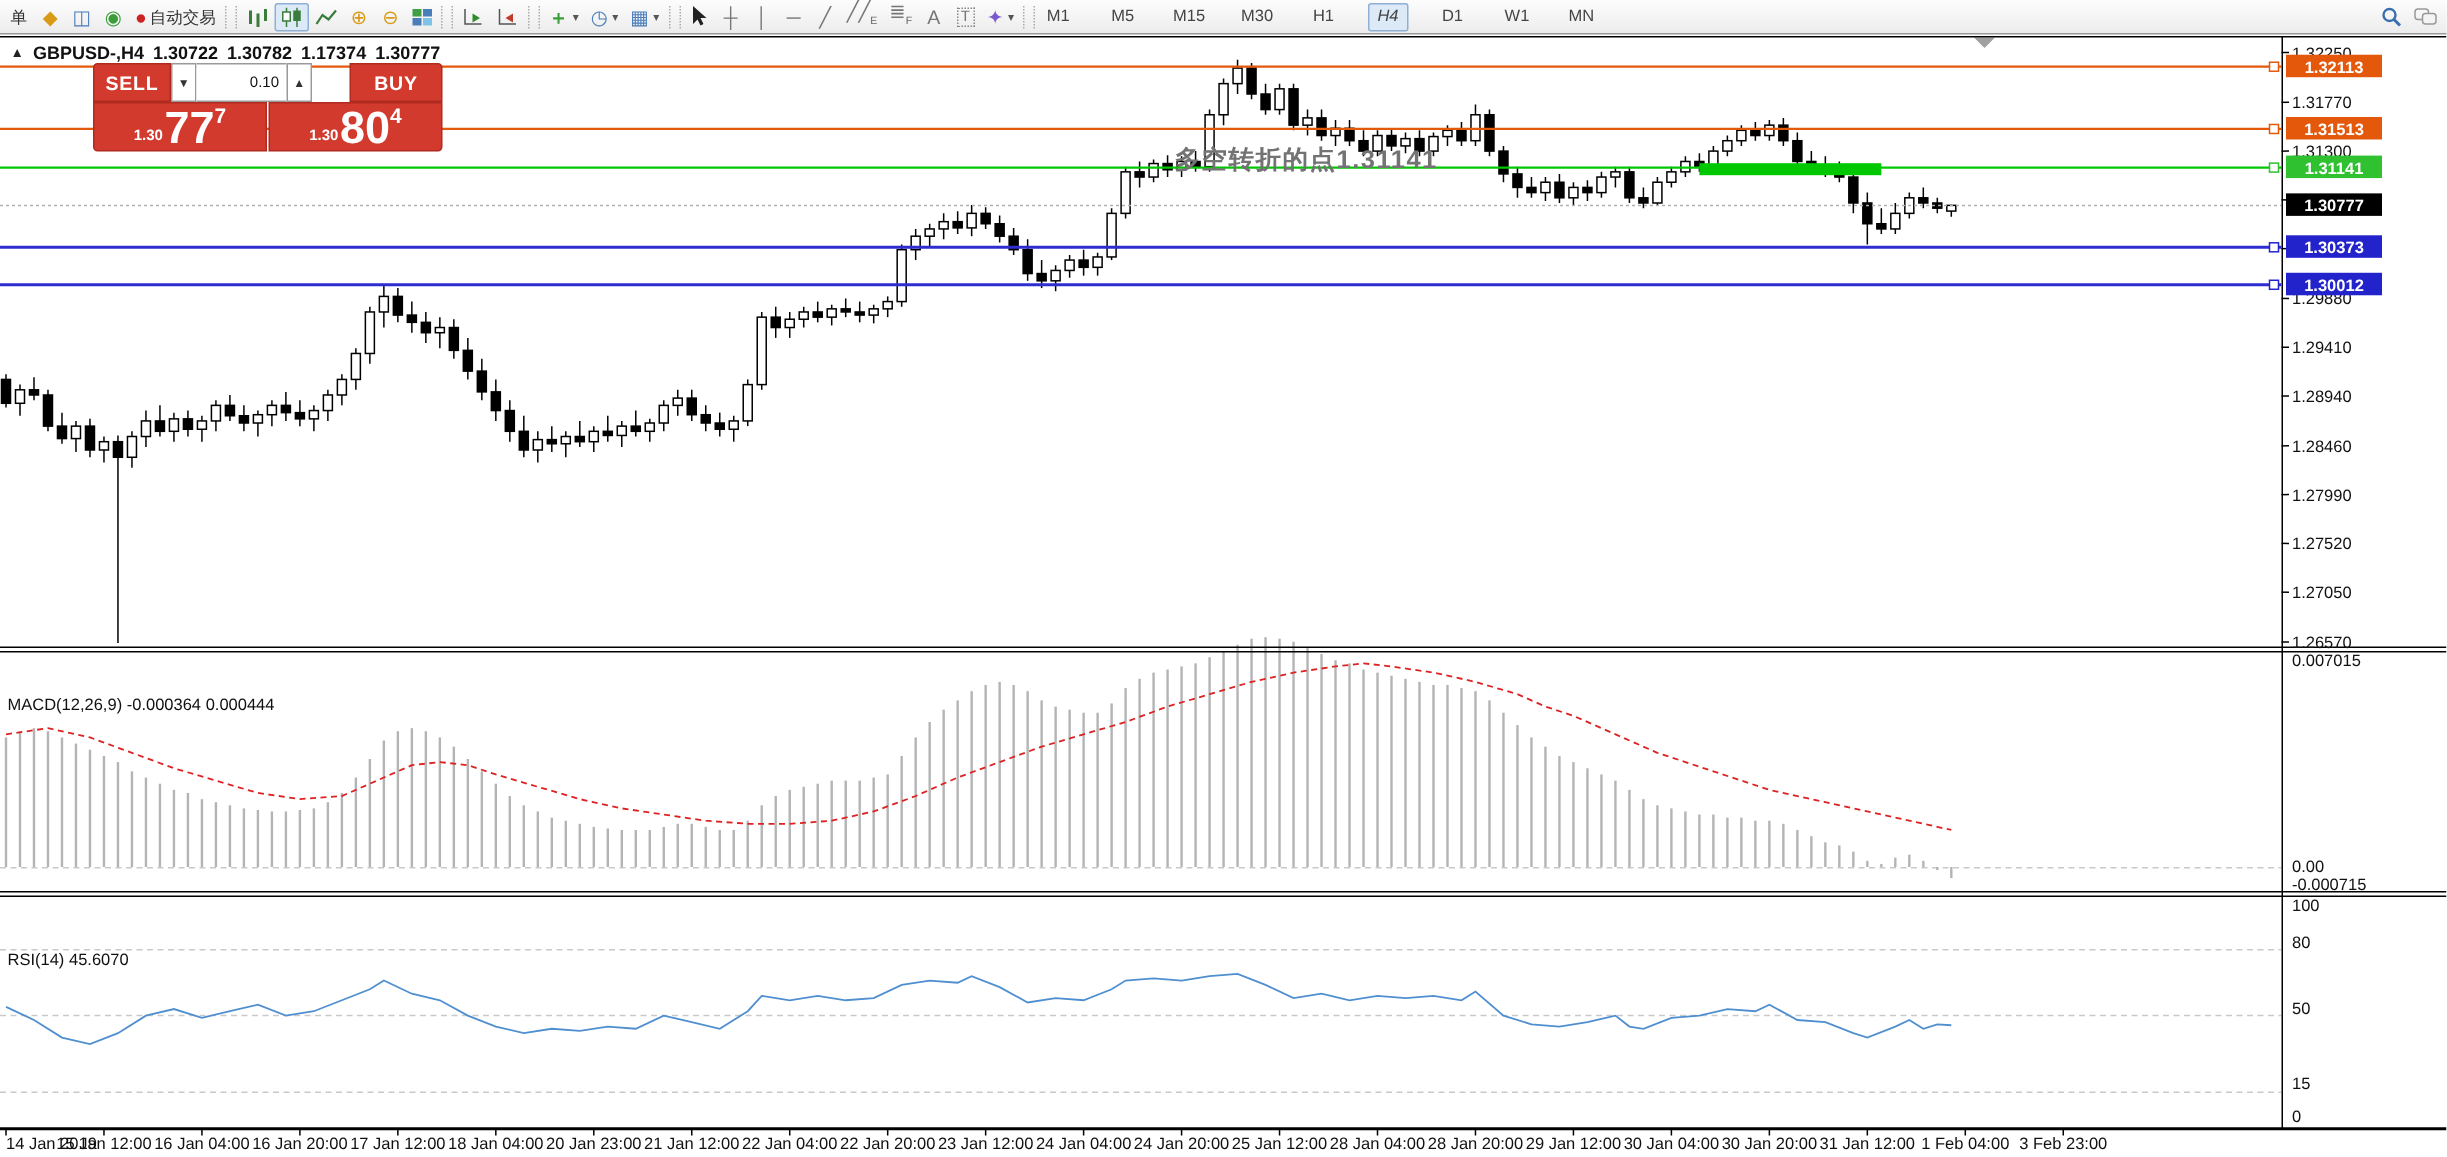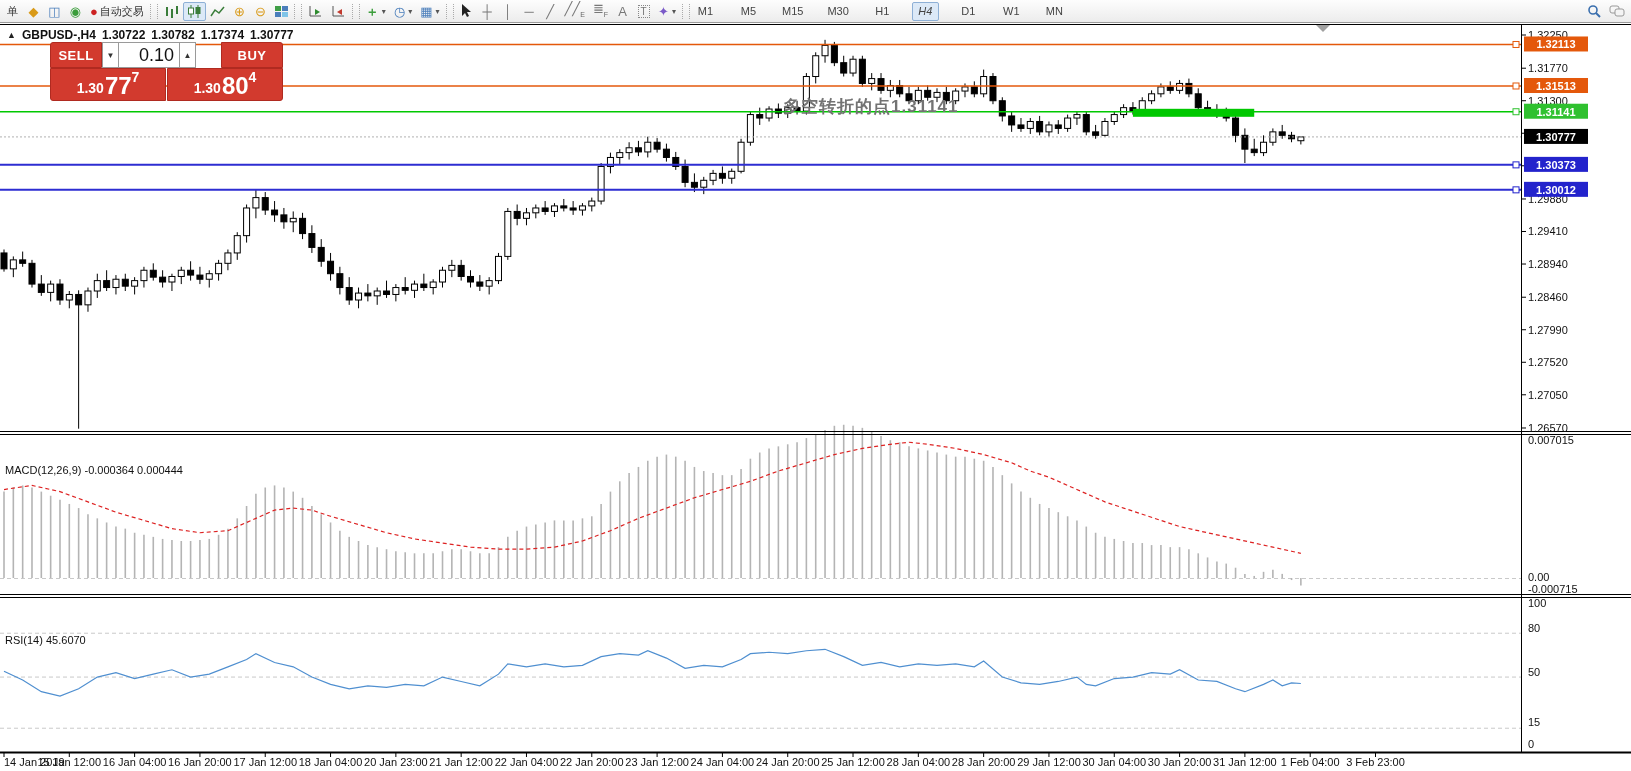--- a/index.html
+++ b/index.html
@@ -27,37 +27,37 @@
   .tile i:nth-child(1){background:#3f9e46;} .tile i:nth-child(2){background:#4a7ebb;}
   .tile i:nth-child(3){background:#4a7ebb;} .tile i:nth-child(4){background:#7fc4e8;}
   .subE::after{content:"E";font-size:7px;vertical-align:-4px;color:#666;}
   .subF::after{content:"F";font-size:7px;vertical-align:-4px;color:#666;}
   .boxT{border:1px dotted #888;padding:0 2px;font-size:10px;}
 
   
   .chart-header{position:absolute;left:7px;top:28px;z-index:20;font-size:12px;font-weight:bold;color:#111;
     display:flex;gap:6px;align-items:center;}
   .chart-header .tri{font-size:9px;color:#222;}
-  .trade-panel{position:absolute;left:6px;top:42px;z-index:20;width:233px;padding-left:44px;}
+  .trade-panel{position:absolute;left:18px;top:42px;z-index:20;width:233px;padding-left:44px;}
   .tp-row1{display:flex;align-items:stretch;height:26px;}
   .btn-red{background:#d23a2e;color:#fff;border:1px solid #b02a20;display:flex;align-items:center;justify-content:center;
     font-size:13px;font-weight:bold;letter-spacing:.5px;}
   .sell-btn{width:50px;border-radius:3px 0 0 0;}
   .buy-btn{width:60px;border-radius:0 3px 0 0;margin-left:auto;}
   .spin{width:15px;background:#fff;border:1px solid #9a9a9a;display:flex;align-items:center;justify-content:center;
     font-size:8px;color:#333;}
   .vol{width:55px;background:#fff;border-top:1px solid #9a9a9a;border-bottom:1px solid #9a9a9a;
-    display:flex;align-items:center;justify-content:flex-end;padding-right:5px;font-size:18px;color:#111;}
+    display:flex;align-items:center;justify-content:flex-end;padding-right:5px;font-size:10px;color:#111;}
   .tp-row2{display:flex;height:33px;}
   .price-block{flex:1;background:#d23a2e;border:1px solid #b02a20;color:#fff;display:flex;align-items:flex-end;
     justify-content:center;padding-bottom:1px;}
   .price-block.left{border-radius:0 0 0 3px;margin-right:1px;}
   .price-block.right{border-radius:0 0 3px 0;}
-  .p-small{font-size:14px;font-weight:bold;margin:0 1px 3px 0;}
-  .p-big{font-size:24px;font-weight:bold;line-height:26px;}
+  .p-small{font-size:10px;font-weight:bold;margin:0 1px 3px 0;}
+  .p-big{font-size:30px;font-weight:bold;line-height:26px;}
   .p-sup{font-size:14px;font-weight:bold;vertical-align:top;margin-top:0;line-height:12px;align-self:flex-start;padding-top:2px;}
 
   
   .note{position:absolute;left:783px;top:95px;z-index:15;font-size:17px;font-weight:bold;color:#737373;
     letter-spacing:1px;white-space:nowrap;}
   .ind-label{position:absolute;z-index:15;font-size:11px;color:#111;white-space:nowrap;}
   #macd-label{left:5px;top:436px;margin-top:28px;}
   #rsi-label{left:5px;top:599px;margin-top:35px;}
   svg text{font-family:"Liberation Sans",sans-serif;}
 </style>

